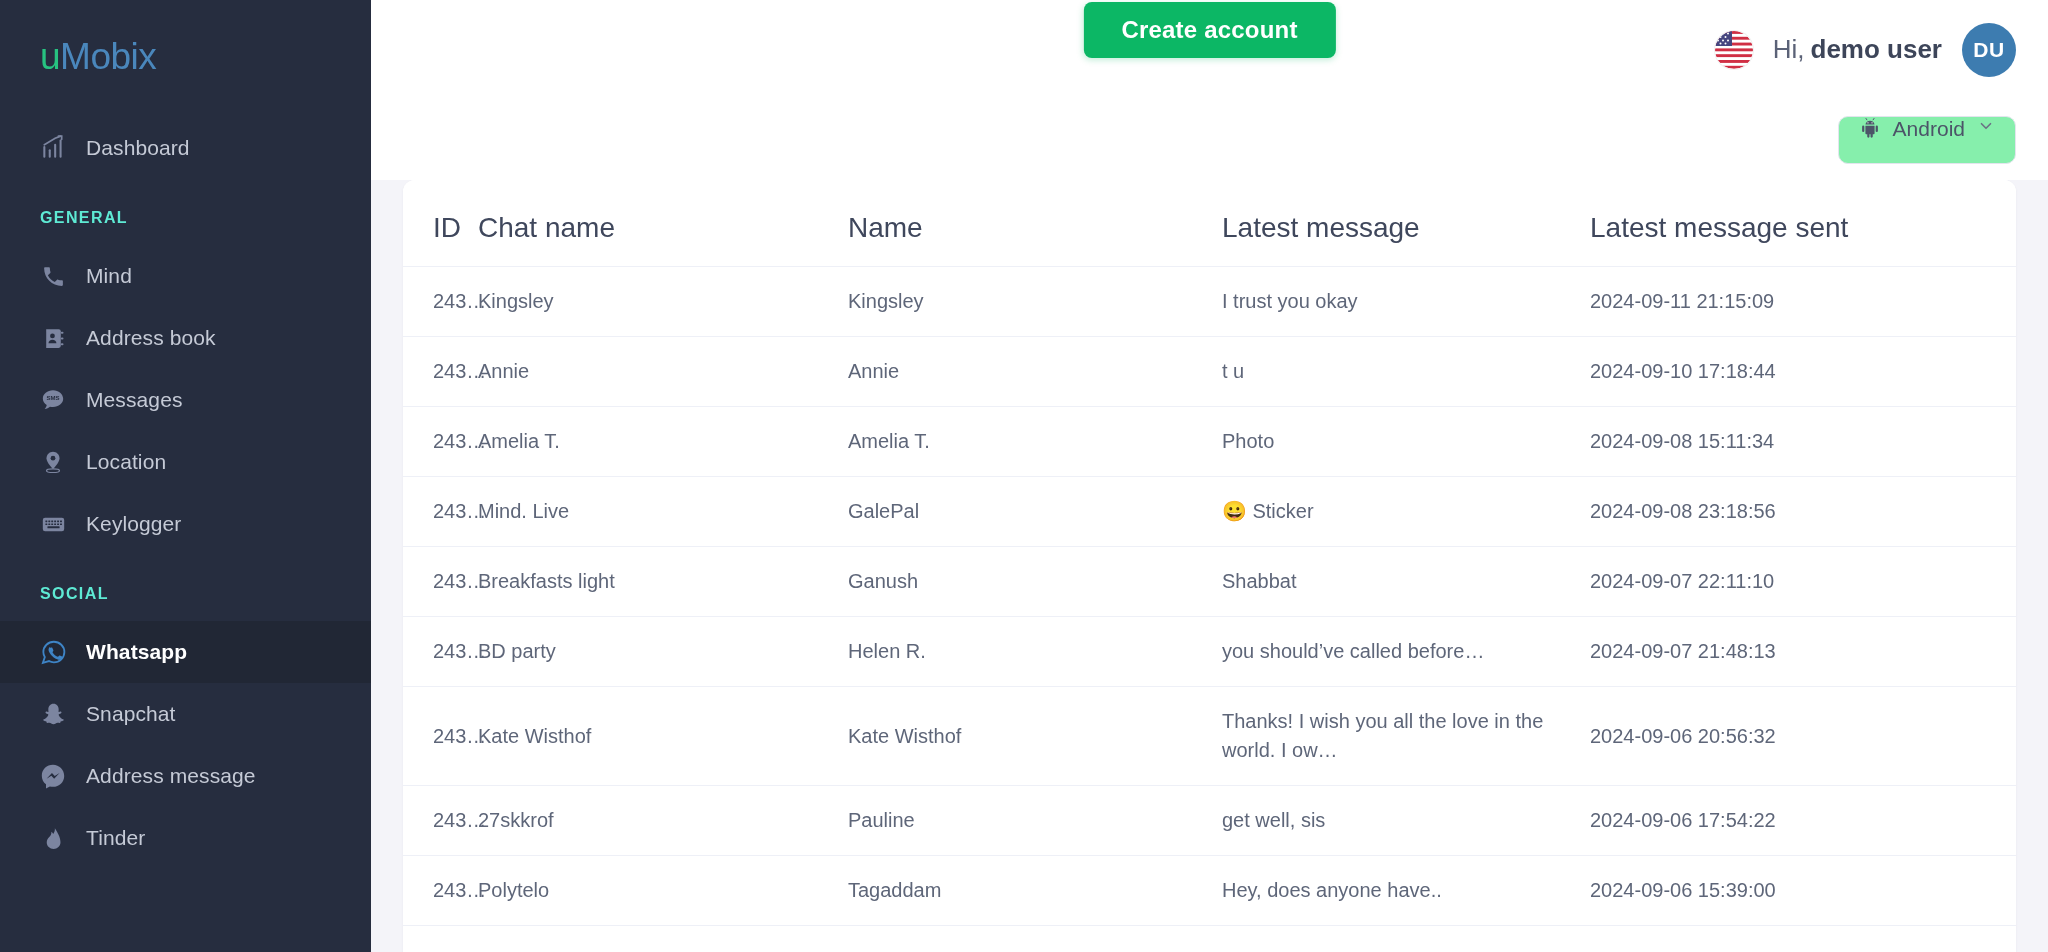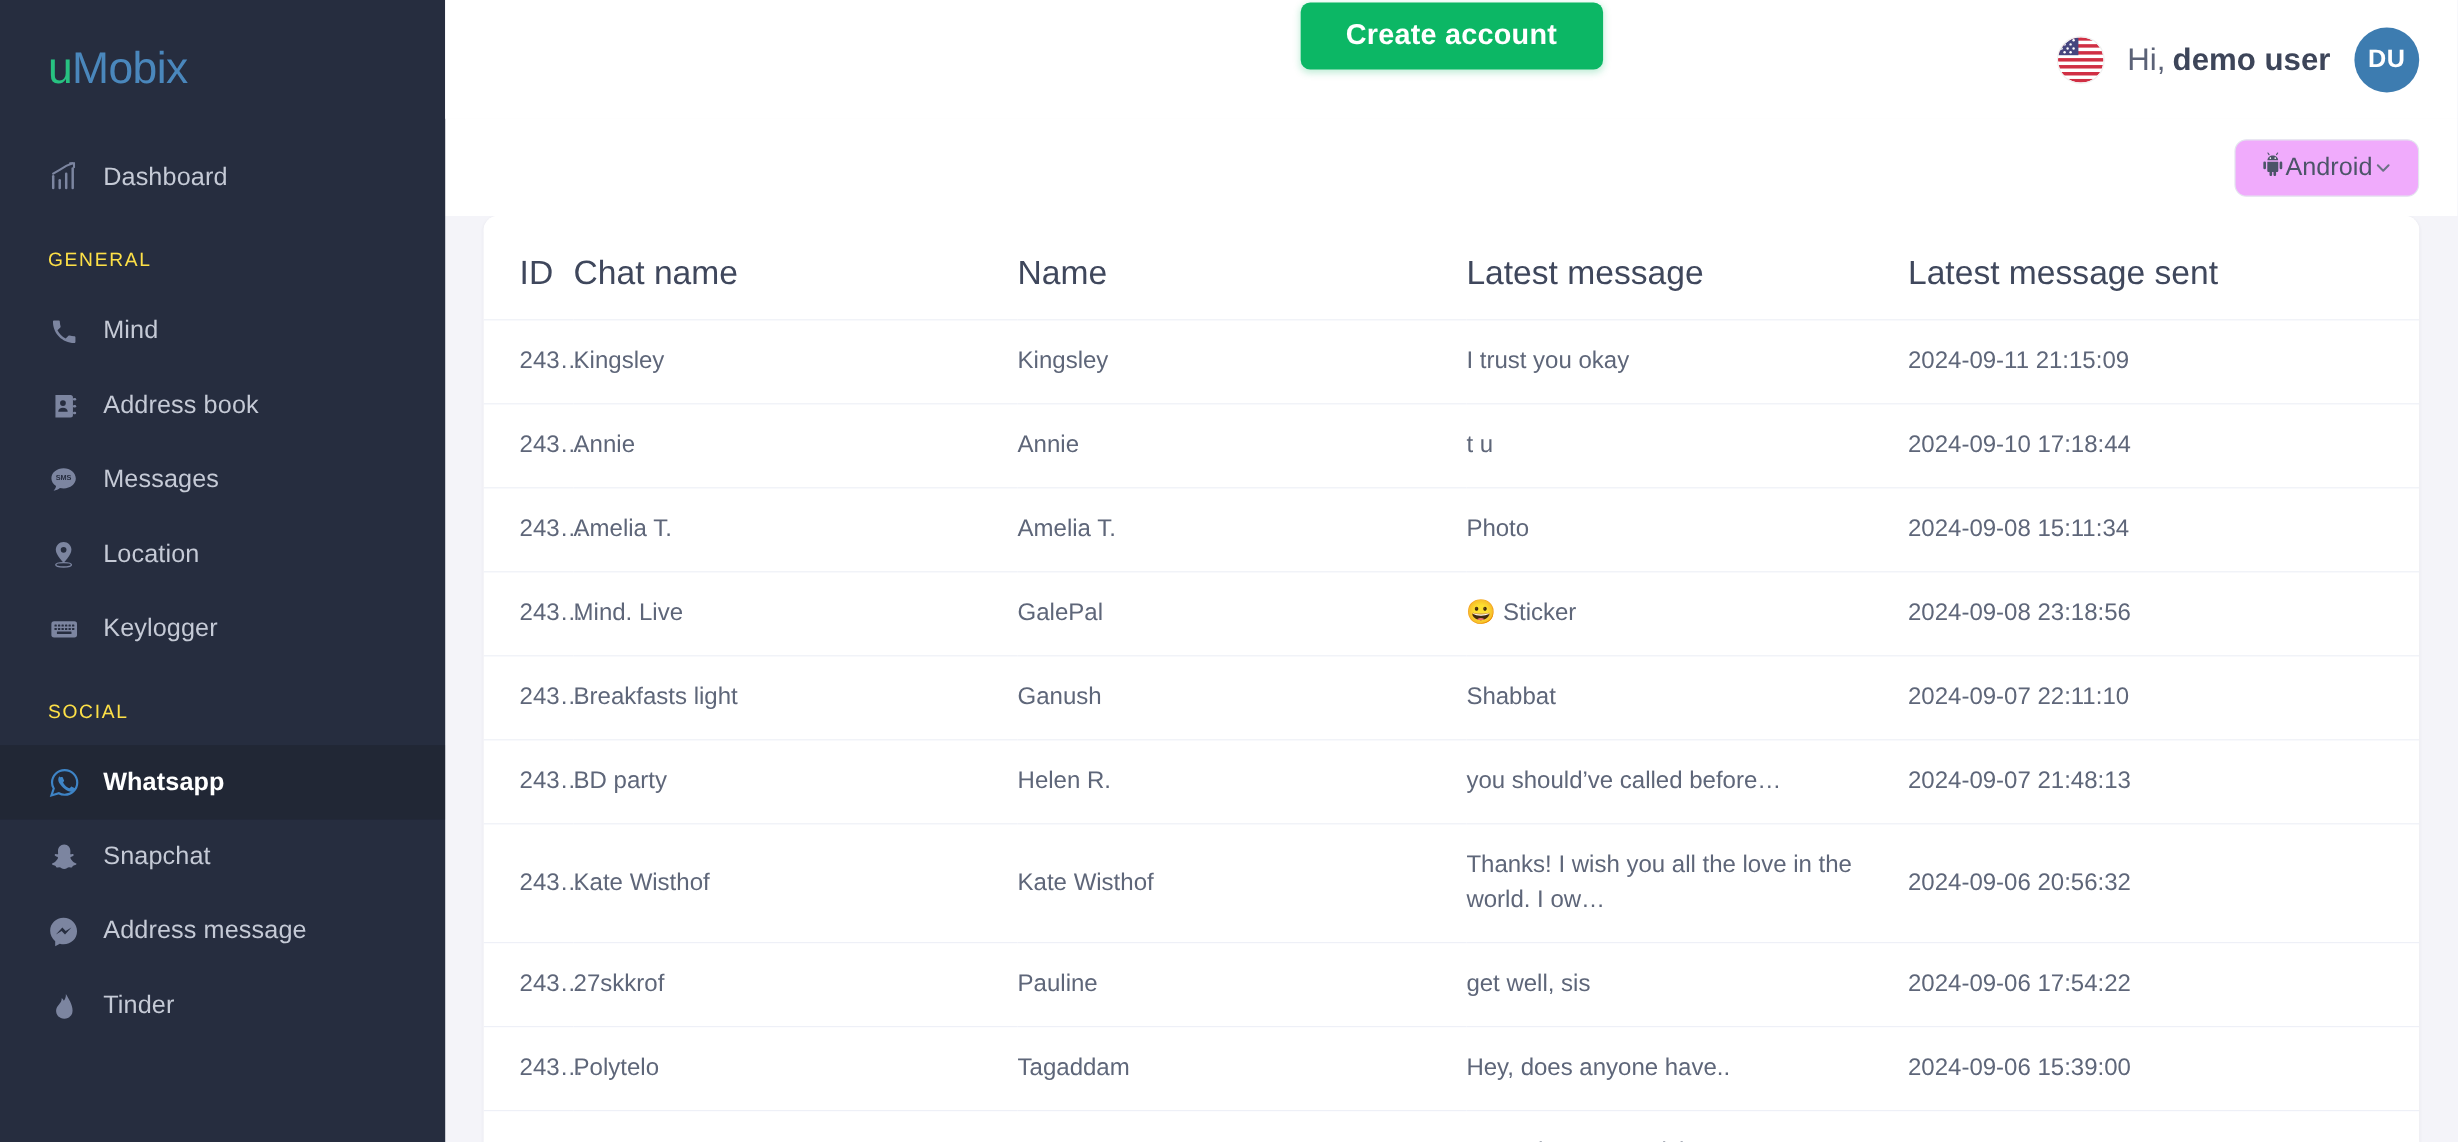--- a/index.html
+++ b/index.html
@@ -22,24 +22,24 @@
     padding:38px 4px 0 40px;
     font-size:37px;
     font-weight:400;
     letter-spacing:-.5px;
     line-height:1;
   }
   .logo .u { color:#27C281; }
   .logo .rest { color:#4A87BC; }
 
   .nav-section-label {
-    color:#fde047;
+    color:#5eead4;
     font-size:16px;
     letter-spacing:1.4px;
-    font-weight:400;
+    font-weight:700;
     padding:0 0 0 40px;
     text-transform:uppercase;
   }
 
   .nav-item {
     display:flex;
     align-items:center;
     height:62px;
     padding-left:38px;
     gap:18px;
@@ -142,24 +142,25 @@
     height:81px;
     flex:0 0 81px;
     background:#FFFFFF;
     display:flex;
     align-items:center;
     justify-content:flex-end;
     padding-right:32px;
   }
   .device-select {
     display:flex;
-    align-items:center;
+    align-items:flex-start;
+    gap:12px;
     border:1px solid #E3E5EE;
     border-radius:10px;
-    background:#f0abfc;
+    background:#86efac;
     height:48px;
     padding:0 20px;
     cursor:pointer;
   }
   .device-select .dev-label {
     font-size:21px;
     color:#4C5468;
     font-weight:400;
   }
   .device-select .chev { color:#6B7285; display:flex; }

